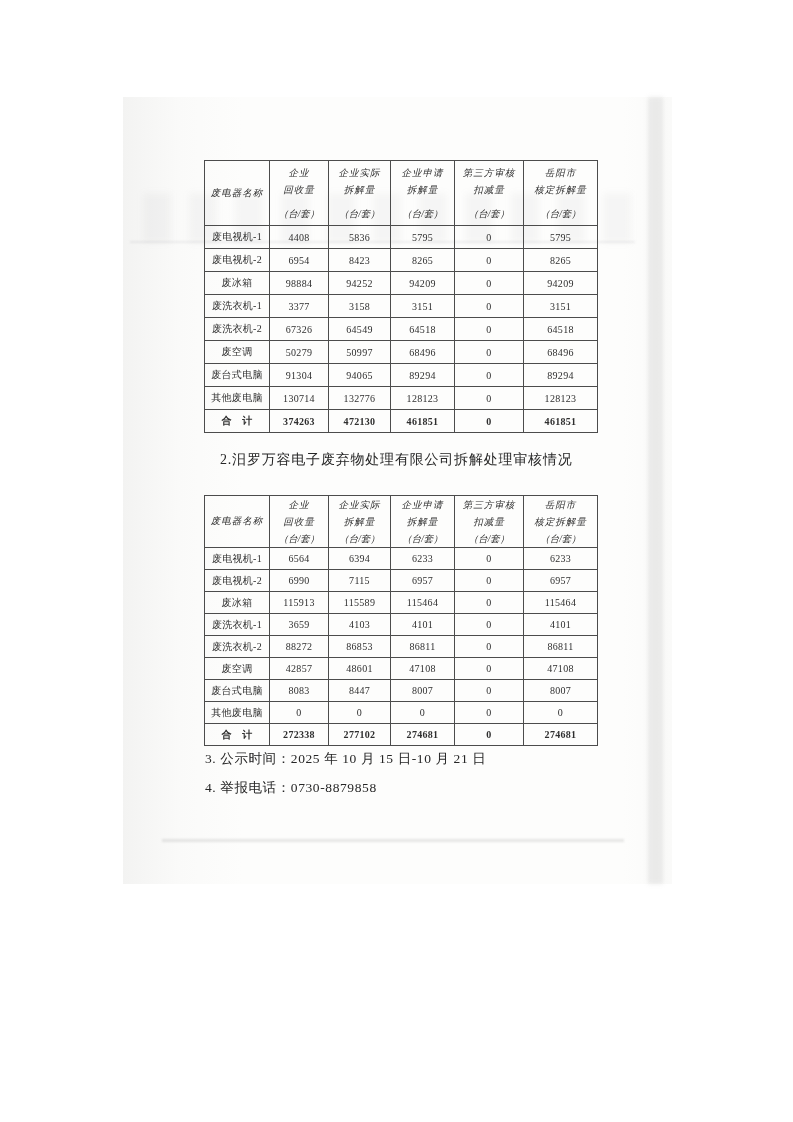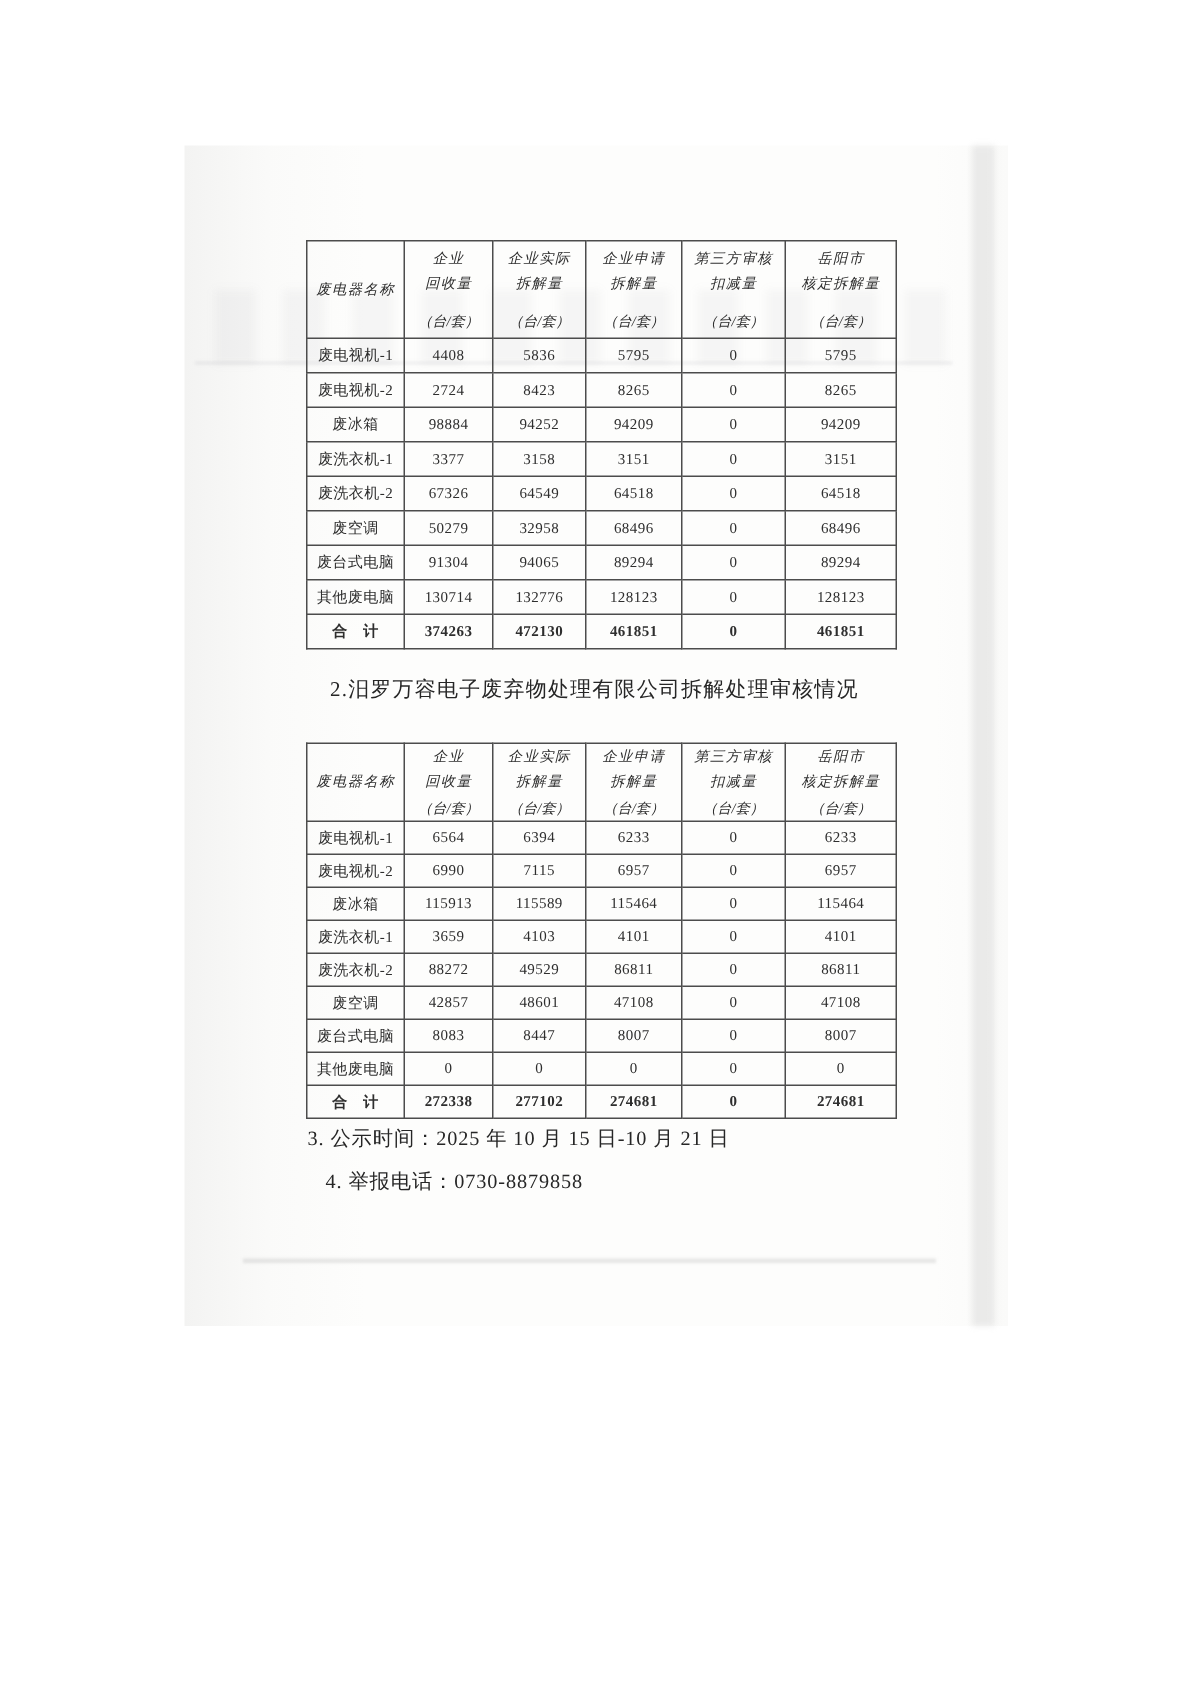--- a/index.html
+++ b/index.html
@@ -116,21 +116,21 @@
     letter-spacing: 0.8px;
     margin-left: 16px;
   }
   #publicity-line {
     left: 205px;
     top: 750px;
     font-size: 13.5px;
     letter-spacing: 0.6px;
   }
   #phone-line {
-    left: 217px;
+    left: 205px;
     top: 779px;
     font-size: 13.5px;
     letter-spacing: 0.6px;
   }
 </style>
 </head>
 <body>
 
 <div class="scan-page"></div>
 <div class="bleed-ghost"></div>
@@ -176,21 +176,21 @@
       <tr>
         <td class="name-td">废电视机-1</td>
         <td>4408</td>
         <td>5836</td>
         <td>5795</td>
         <td>0</td>
         <td>5795</td>
       </tr>
       <tr>
         <td class="name-td">废电视机-2</td>
-        <td>2724</td>
+        <td>6954</td>
         <td>8423</td>
         <td>8265</td>
         <td>0</td>
         <td>8265</td>
       </tr>
       <tr>
         <td class="name-td">废冰箱</td>
         <td>98884</td>
         <td>94252</td>
         <td>94209</td>
@@ -209,21 +209,21 @@
         <td class="name-td">废洗衣机-2</td>
         <td>67326</td>
         <td>64549</td>
         <td>64518</td>
         <td>0</td>
         <td>64518</td>
       </tr>
       <tr>
         <td class="name-td">废空调</td>
         <td>50279</td>
-        <td>32958</td>
+        <td>50997</td>
         <td>68496</td>
         <td>0</td>
         <td>68496</td>
       </tr>
       <tr>
         <td class="name-td">废台式电脑</td>
         <td>91304</td>
         <td>94065</td>
         <td>89294</td>
         <td>0</td>
@@ -313,21 +313,21 @@
         <td class="name-td">废洗衣机-1</td>
         <td>3659</td>
         <td>4103</td>
         <td>4101</td>
         <td>0</td>
         <td>4101</td>
       </tr>
       <tr>
         <td class="name-td">废洗衣机-2</td>
         <td>88272</td>
-        <td>49529</td>
+        <td>86853</td>
         <td>86811</td>
         <td>0</td>
         <td>86811</td>
       </tr>
       <tr>
         <td class="name-td">废空调</td>
         <td>42857</td>
         <td>48601</td>
         <td>47108</td>
         <td>0</td>

